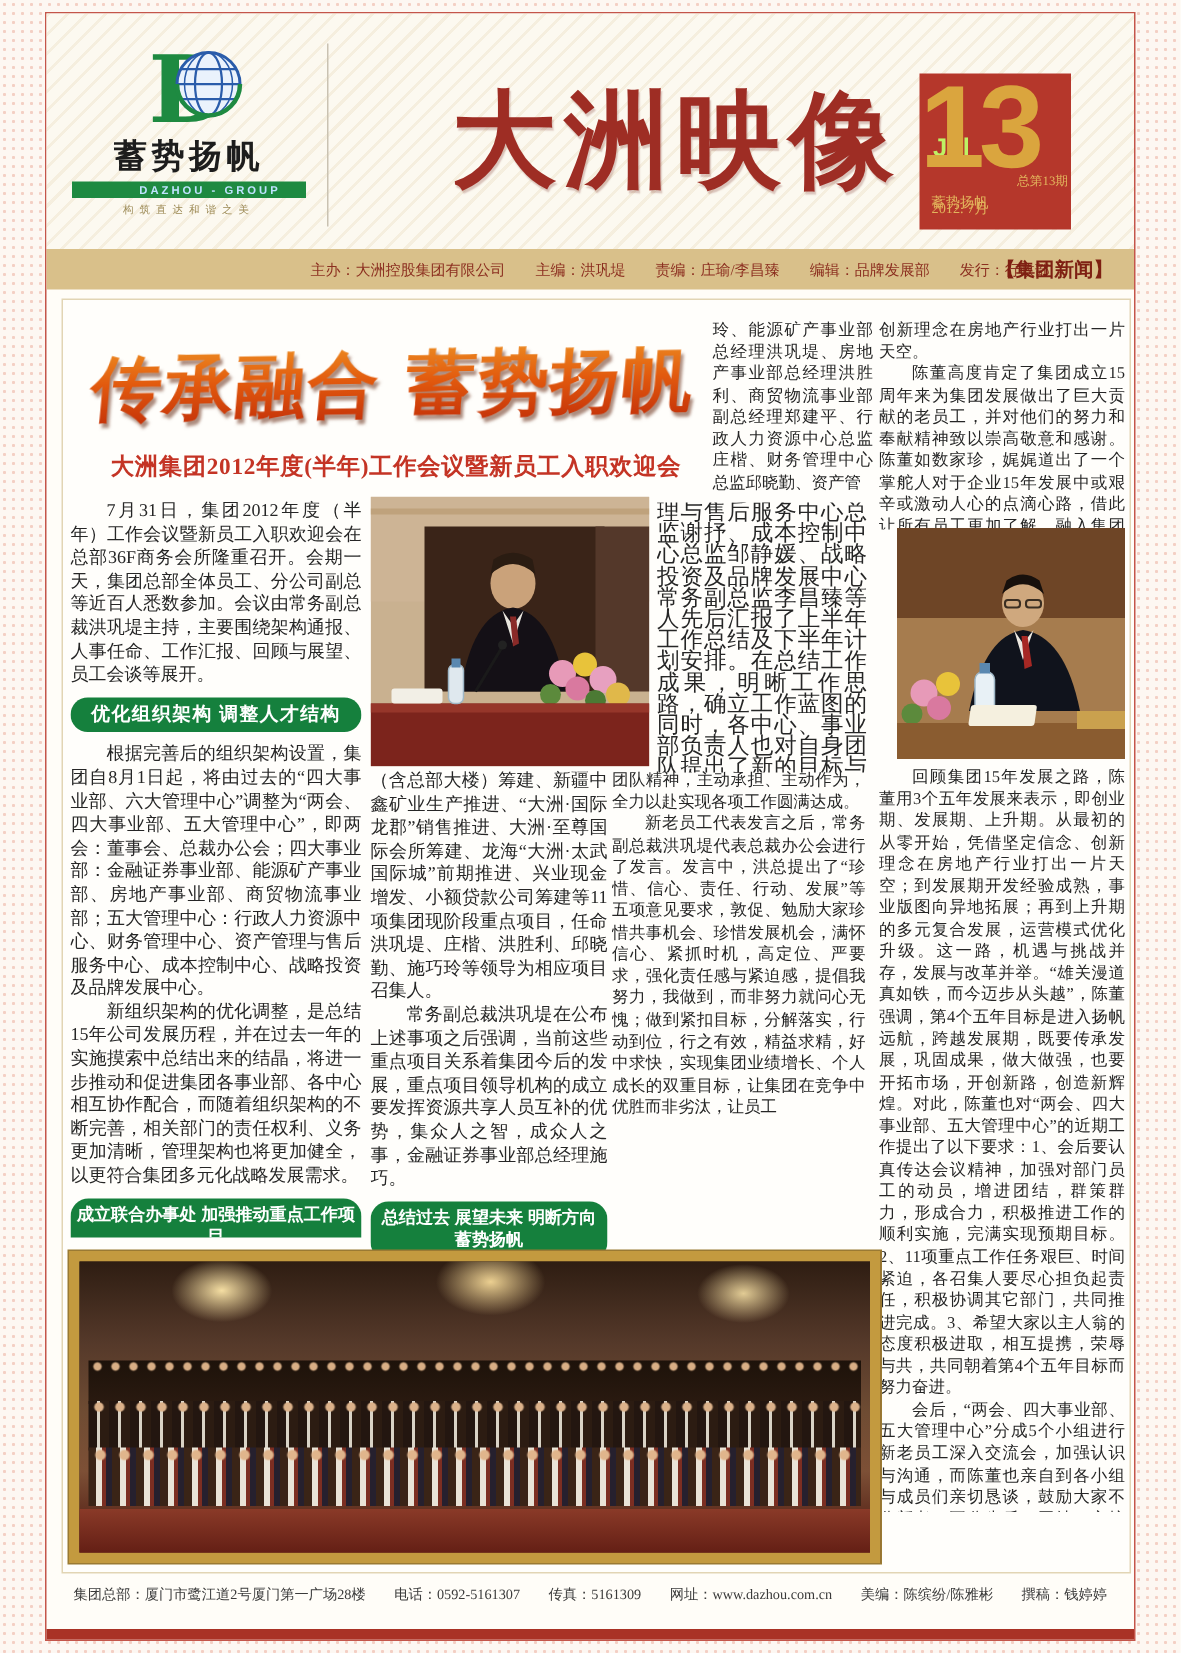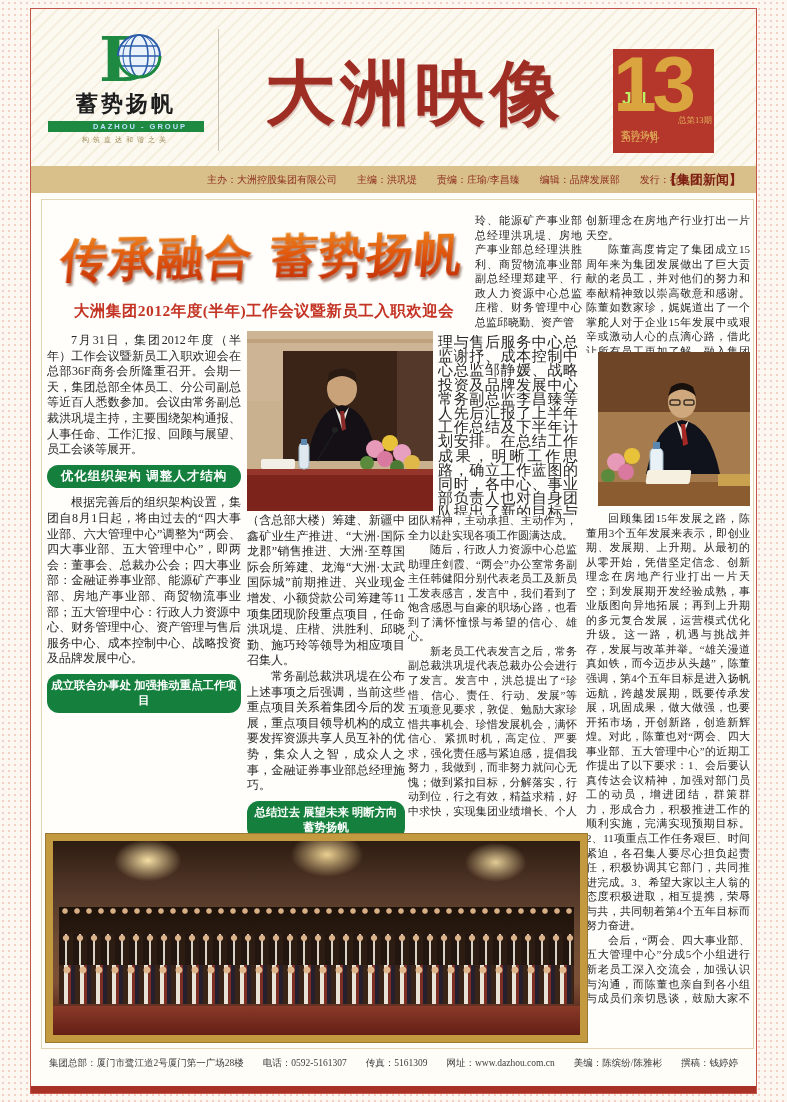--- a/index.html
+++ b/index.html
@@ -21,21 +21,21 @@
     background-image:repeating-linear-gradient(135deg, rgba(205,175,115,.14) 0 2px, rgba(0,0,0,0) 2px 9px);
   }
   .logo{position:absolute;left:16px;top:14px;width:158px;text-align:center;}
   .logo-emblem{position:relative;height:66px;}
   .logo-cn{font-size:22px;font-weight:bold;letter-spacing:3px;color:#1d1d1d;font-family:"DejaVu Serif",serif;}
   .logo-en-bar{margin:2px auto 0;width:128px;height:11px;background:#1e8a41;color:#bfe3ff;
     font-family:"Liberation Sans",sans-serif;font-size:7.5px;font-weight:bold;letter-spacing:2px;line-height:11px;padding-left:28px;}
   .logo-slogan{margin-top:3px;font-size:7px;color:#9c8a55;letter-spacing:4px;}
   .mast-divider{position:absolute;left:187px;top:20px;width:1px;height:122px;background:#c9c2b2;}
   .paper-title{
-    position:absolute;left:198px;top:34px;width:372px;text-align:center;
+    position:absolute;left:198px;top:34px;width:372px;text-align:right;
     font-family:"DejaVu Serif",serif;font-weight:bold;font-size:70px;line-height:100px;
     color:#9e2d24;letter-spacing:5px;text-shadow:1px 2px 1px rgba(120,40,30,.25);
   }
   .datebox{
     position:absolute;left:582px;top:40px;width:101px;height:104px;background:#b5372b;color:#d9aa4f;
   }
   .db-month{position:absolute;left:9px;top:40px;font-family:"Liberation Sans",sans-serif;font-size:17px;font-weight:bold;color:#bef264;}
   .db-line1{position:absolute;left:8px;top:84px;font-size:9.5px;color:#e2b45c;}
   .db-line2{position:absolute;left:8px;top:80px;font-size:9.5px;color:#e2b45c;}
   .db-day{position:absolute;right:22px;top:-10px;font-family:"Liberation Sans",sans-serif;font-size:78px;font-weight:bold;color:#daa53e;letter-spacing:-4px;}
@@ -168,20 +168,21 @@
 
   <div class="content-frame"></div>
 
   <div class="headline">传承融合 蓄势扬帆</div>
   <div class="subhead">大洲集团2012年度(半年)工作会议暨新员工入职欢迎会</div>
 
   <div class="col ab col-a">
     <p class="ind">7月31日，集团2012年度（半年）工作会议暨新员工入职欢迎会在总部36F商务会所隆重召开。会期一天，集团总部全体员工、分公司副总等近百人悉数参加。会议由常务副总裁洪巩堤主持，主要围绕架构通报、人事任命、工作汇报、回顾与展望、员工会谈等展开。</p>
     <div class="pill pill-1">优化组织架构  调整人才结构</div>
     <p class="ind">根据完善后的组织架构设置，集团自8月1日起，将由过去的“四大事业部、六大管理中心”调整为“两会、四大事业部、五大管理中心”，即两会：董事会、总裁办公会；四大事业部：金融证券事业部、能源矿产事业部、房地产事业部、商贸物流事业部；五大管理中心：行政人力资源中心、财务管理中心、资产管理与售后服务中心、成本控制中心、战略投资及品牌发展中心。</p>
+    <p class="ind">新组织架构的优化调整，是总结15年公司发展历程，并在过去一年的实施摸索中总结出来的结晶，将进一步推动和促进集团各事业部、各中心相互协作配合，而随着组织架构的不断完善，相关部门的责任权利、义务更加清晰，管理架构也将更加健全，以更符合集团多元化战略发展需求。</p>
     <div class="pill pill-2">成立联合办事处 加强推动重点工作项目</div>
 
   </div>
 
   <div class="photo photo-b">
     <svg width="186" height="180" viewBox="0 0 186 180">
       <rect width="186" height="180" fill="#c9b190"></rect>
       <rect width="186" height="70" fill="#cdb495"></rect>
       <rect x="0" y="8" width="186" height="4" fill="#bfa27c"></rect>
       <rect x="36" y="20" width="120" height="110" fill="#3a2418"></rect>
@@ -251,21 +252,20 @@
 
   <div class="col ab col-b2">
     <p>（含总部大楼）筹建、新疆中鑫矿业生产推进、“大洲·国际龙郡”销售推进、大洲·至尊国际会所筹建、龙海“大洲·太武国际城”前期推进、兴业现金增发、小额贷款公司筹建等11项集团现阶段重点项目，任命洪巩堤、庄楷、洪胜利、邱晓勤、施巧玲等领导为相应项目召集人。</p>
     <p class="ind">常务副总裁洪巩堤在公布上述事项之后强调，当前这些重点项目关系着集团今后的发展，重点项目领导机构的成立要发挥资源共享人员互补的优势，集众人之智，成众人之事，金融证券事业部总经理施巧。</p>
     <div class="pill pill-3">总结过去 展望未来 明断方向 蓄势扬帆</div>
     <p class="ind">当天下午，大会议程在四大事业部、五大管理中心负责人的述职报告中拉开帷幕。金融证券事业部总经理施巧</p>
   </div>
 
   <div class="col cd col-c2">
     <p>团队精神，主动承担、主动作为，全力以赴实现各项工作圆满达成。</p>
-    <p class="ind">随后，行政人力资源中心总监助理庄剑霞、“两会”办公室常务副主任韩健阳分别代表老员工及新员工发表感言，发言中，我们看到了饱含感恩与自豪的职场心路，也看到了满怀憧憬与希望的信心、雄心。</p>
     <p class="ind">新老员工代表发言之后，常务副总裁洪巩堤代表总裁办公会进行了发言。发言中，洪总提出了“珍惜、信心、责任、行动、发展”等五项意见要求，敦促、勉励大家珍惜共事机会、珍惜发展机会，满怀信心、紧抓时机，高定位、严要求，强化责任感与紧迫感，提倡我努力，我做到，而非努力就问心无愧；做到紧扣目标，分解落实，行动到位，行之有效，精益求精，好中求快，实现集团业绩增长、个人成长的双重目标，让集团在竞争中优胜而非劣汰，让员工</p>
   </div>
 
   <div class="col cd col-d2">
     <p class="ind">回顾集团15年发展之路，陈董用3个五年发展来表示，即创业期、发展期、上升期。从最初的从零开始，凭借坚定信念、创新理念在房地产行业打出一片天空；到发展期开发经验成熟，事业版图向异地拓展；再到上升期的多元复合发展，运营模式优化升级。这一路，机遇与挑战并存，发展与改革并举。“雄关漫道真如铁，而今迈步从头越”，陈董强调，第4个五年目标是进入扬帆远航，跨越发展期，既要传承发展，巩固成果，做大做强，也要开拓市场，开创新路，创造新辉煌。对此，陈董也对“两会、四大事业部、五大管理中心”的近期工作提出了以下要求：1、会后要认真传达会议精神，加强对部门员工的动员，增进团结，群策群力，形成合力，积极推进工作的顺利实施，完满实现预期目标。2、11项重点工作任务艰巨、时间紧迫，各召集人要尽心担负起责任，积极协调其它部门，共同推进完成。3、希望大家以主人翁的态度积极进取，相互提携，荣辱与共，共同朝着第4个五年目标而努力奋进。</p>
     <p class="ind">会后，“两会、四大事业部、五大管理中心”分成5个小组进行新老员工深入交流会，加强认识与沟通，而陈董也亲自到各小组与成员们亲切恳谈，鼓励大家不分新老，不分先后，团结一心拧成一股绳，同舟共济共创美好前程。</p>
   </div>
 
   <div class="group-photo">
     <div class="gp-inner">

